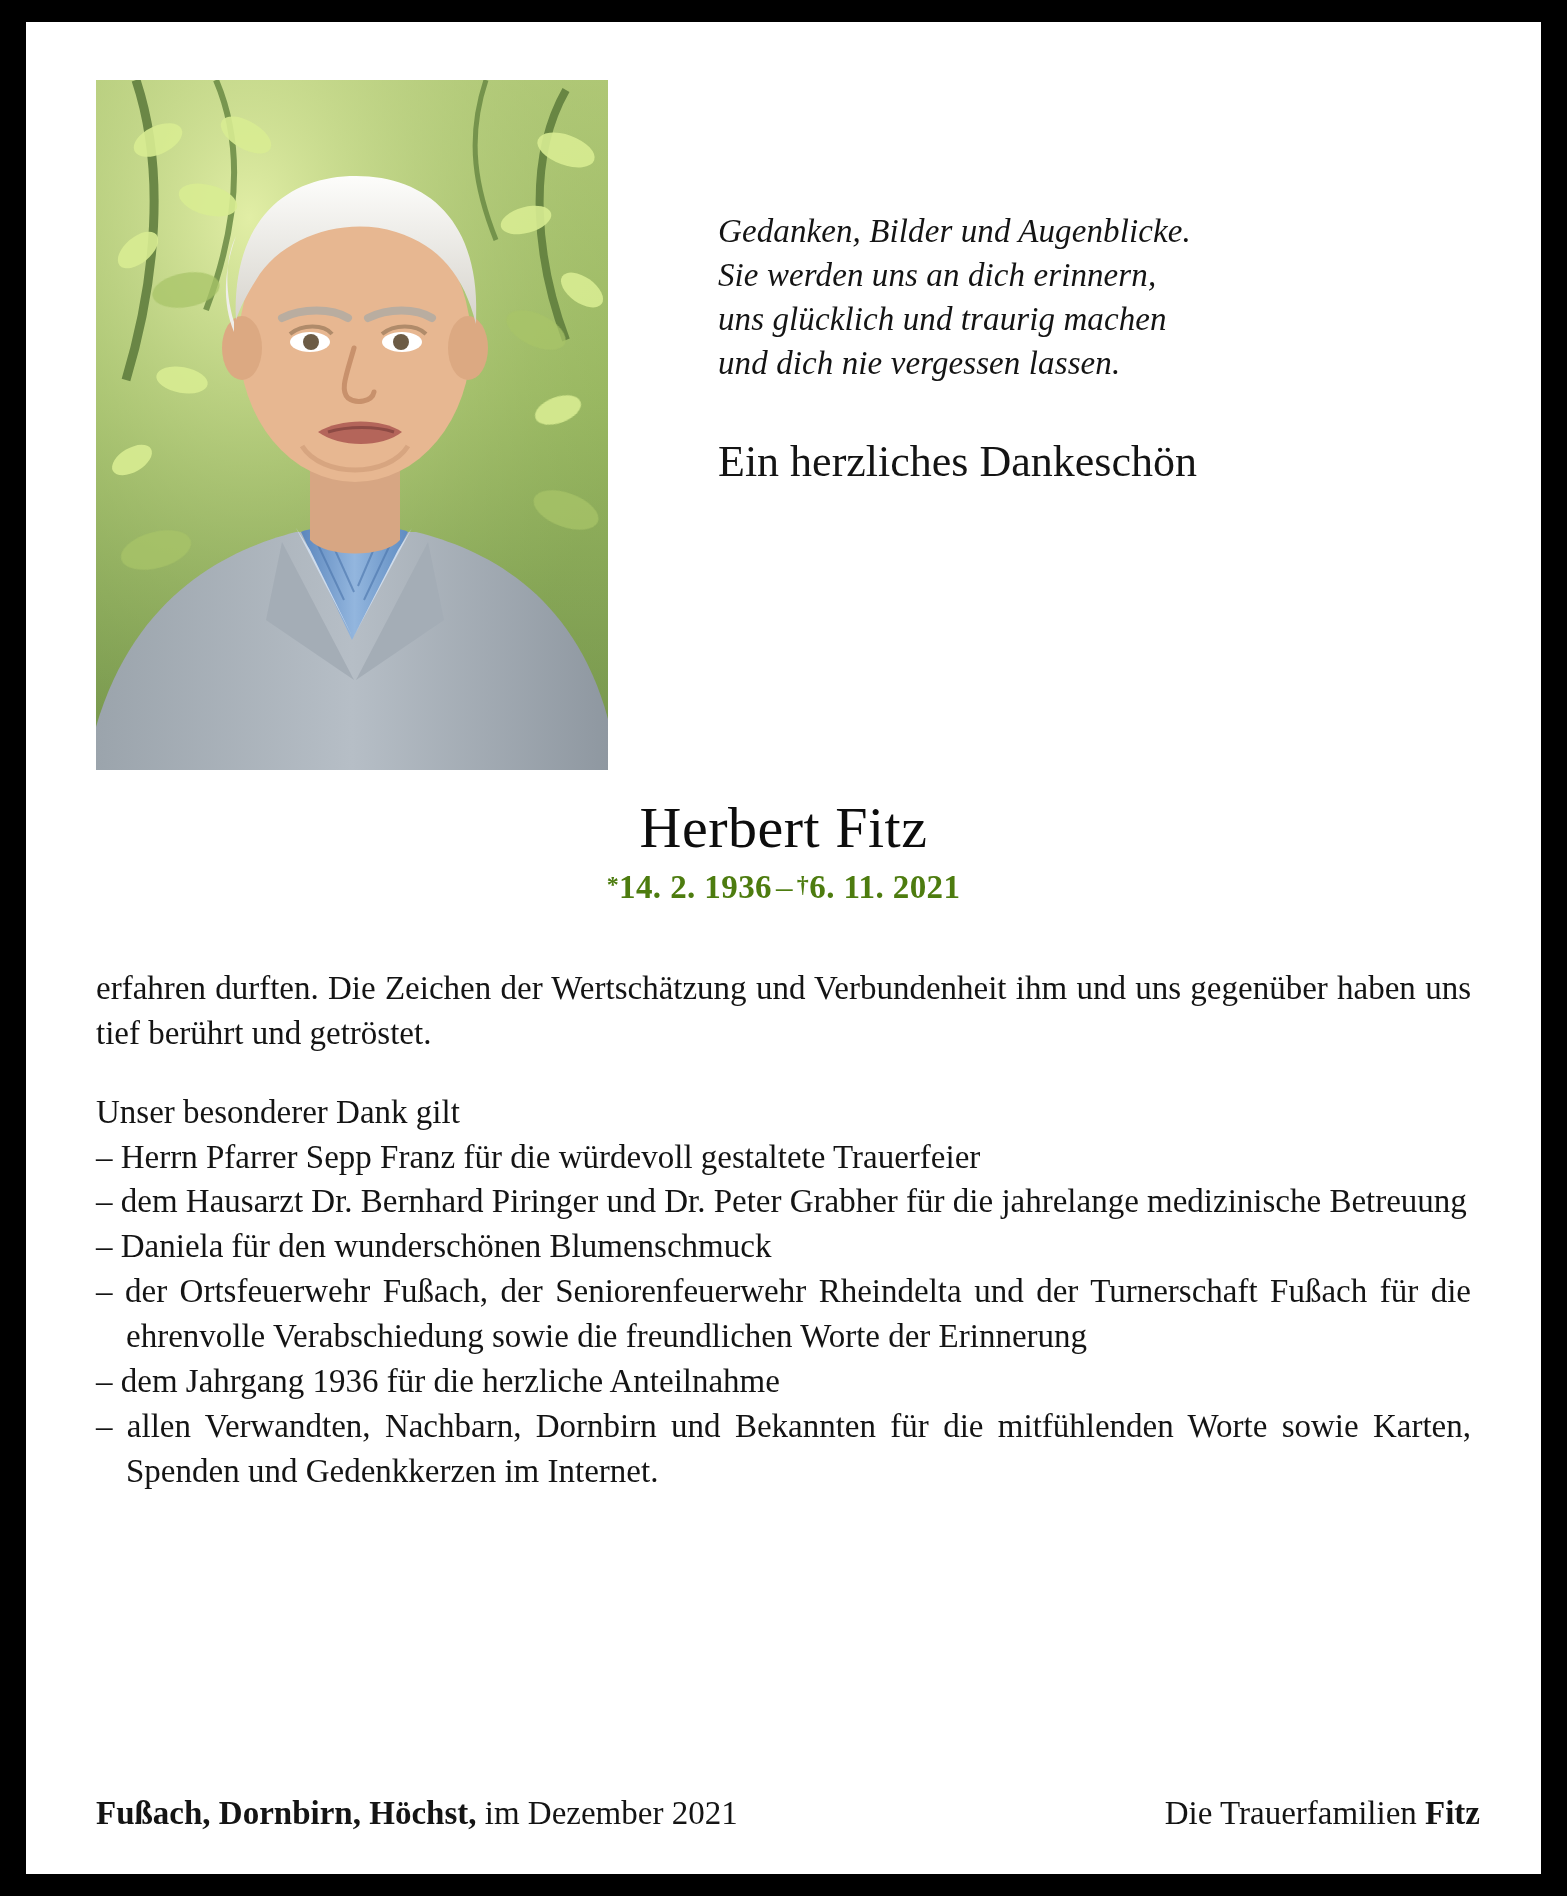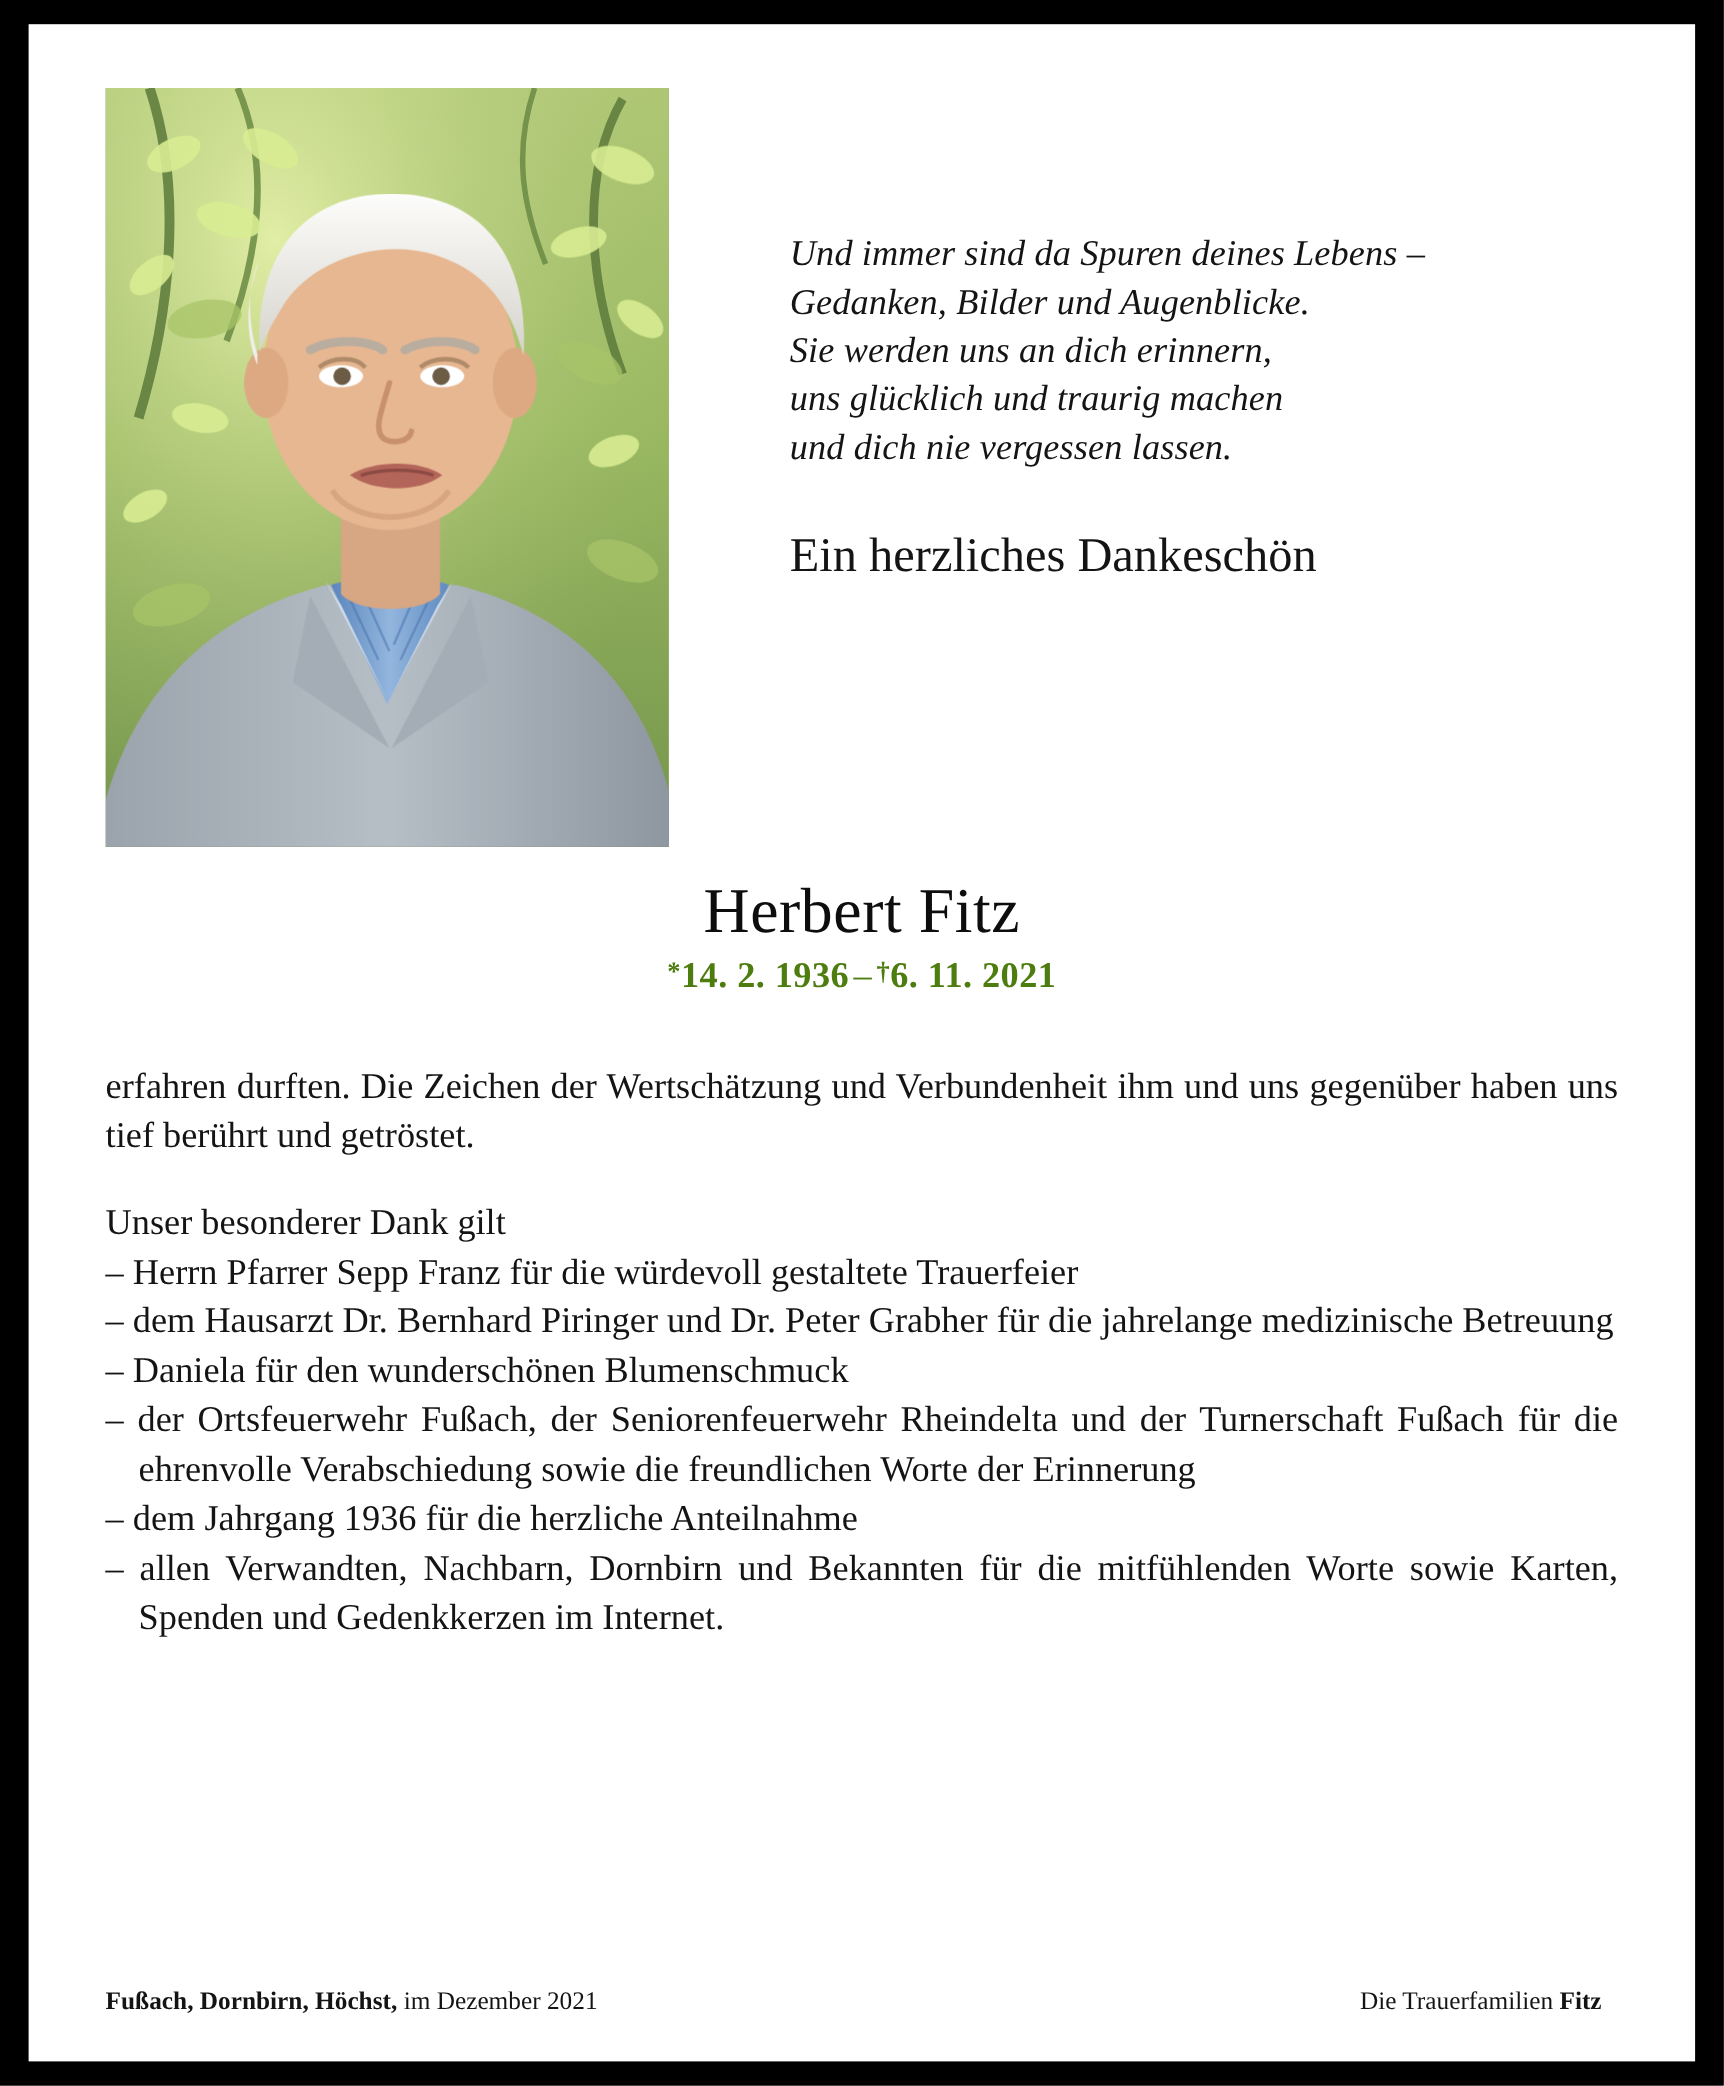--- a/index.html
+++ b/index.html
@@ -127,26 +127,26 @@
   }
   .list li.justify {
     text-align: justify;
     text-align-last: left;
   }
 
   
   .footer {
     position: absolute;
     left: 70px;
-    right: 85px;
+    right: 61px;
     bottom: 42px;
     display: flex;
     justify-content: space-between;
     align-items: flex-start;
-    font-size: 23px;
+    font-size: 33px;
     color: #141414;
   }
   .footer b { font-weight: bold; }
   .footer-left { white-space: nowrap; }
   .footer-right { white-space: nowrap; }
 </style>
 </head>
 <body>
 
 <div class="page">
@@ -250,21 +250,20 @@
 
           <path d="M222,352 C244,338 286,338 306,352 C286,368 244,368 222,352 Z" fill="#b4655a"></path>
           <path d="M232,352 C252,346 280,346 298,352" stroke="#8c4a44" stroke-width="3" fill="none"></path>
 
           <path d="M206,366 C226,398 292,398 312,366" stroke="#d09d79" stroke-width="5" fill="none" opacity="0.7"></path>
         </svg>
       </div>
 
       <div class="rightcol">
         <div class="verse">
-          <div>Und immer sind da Spuren deines Lebens –</div>
           <div>Gedanken, Bilder und Augenblicke.</div>
           <div>Sie werden uns an dich erinnern,</div>
           <div>uns glücklich und  traurig machen</div>
           <div>und dich nie vergessen lassen.</div>
         </div>
 
         <div class="thanks-head">Ein herzliches Dankeschön</div>
 
       </div>
     </div>

